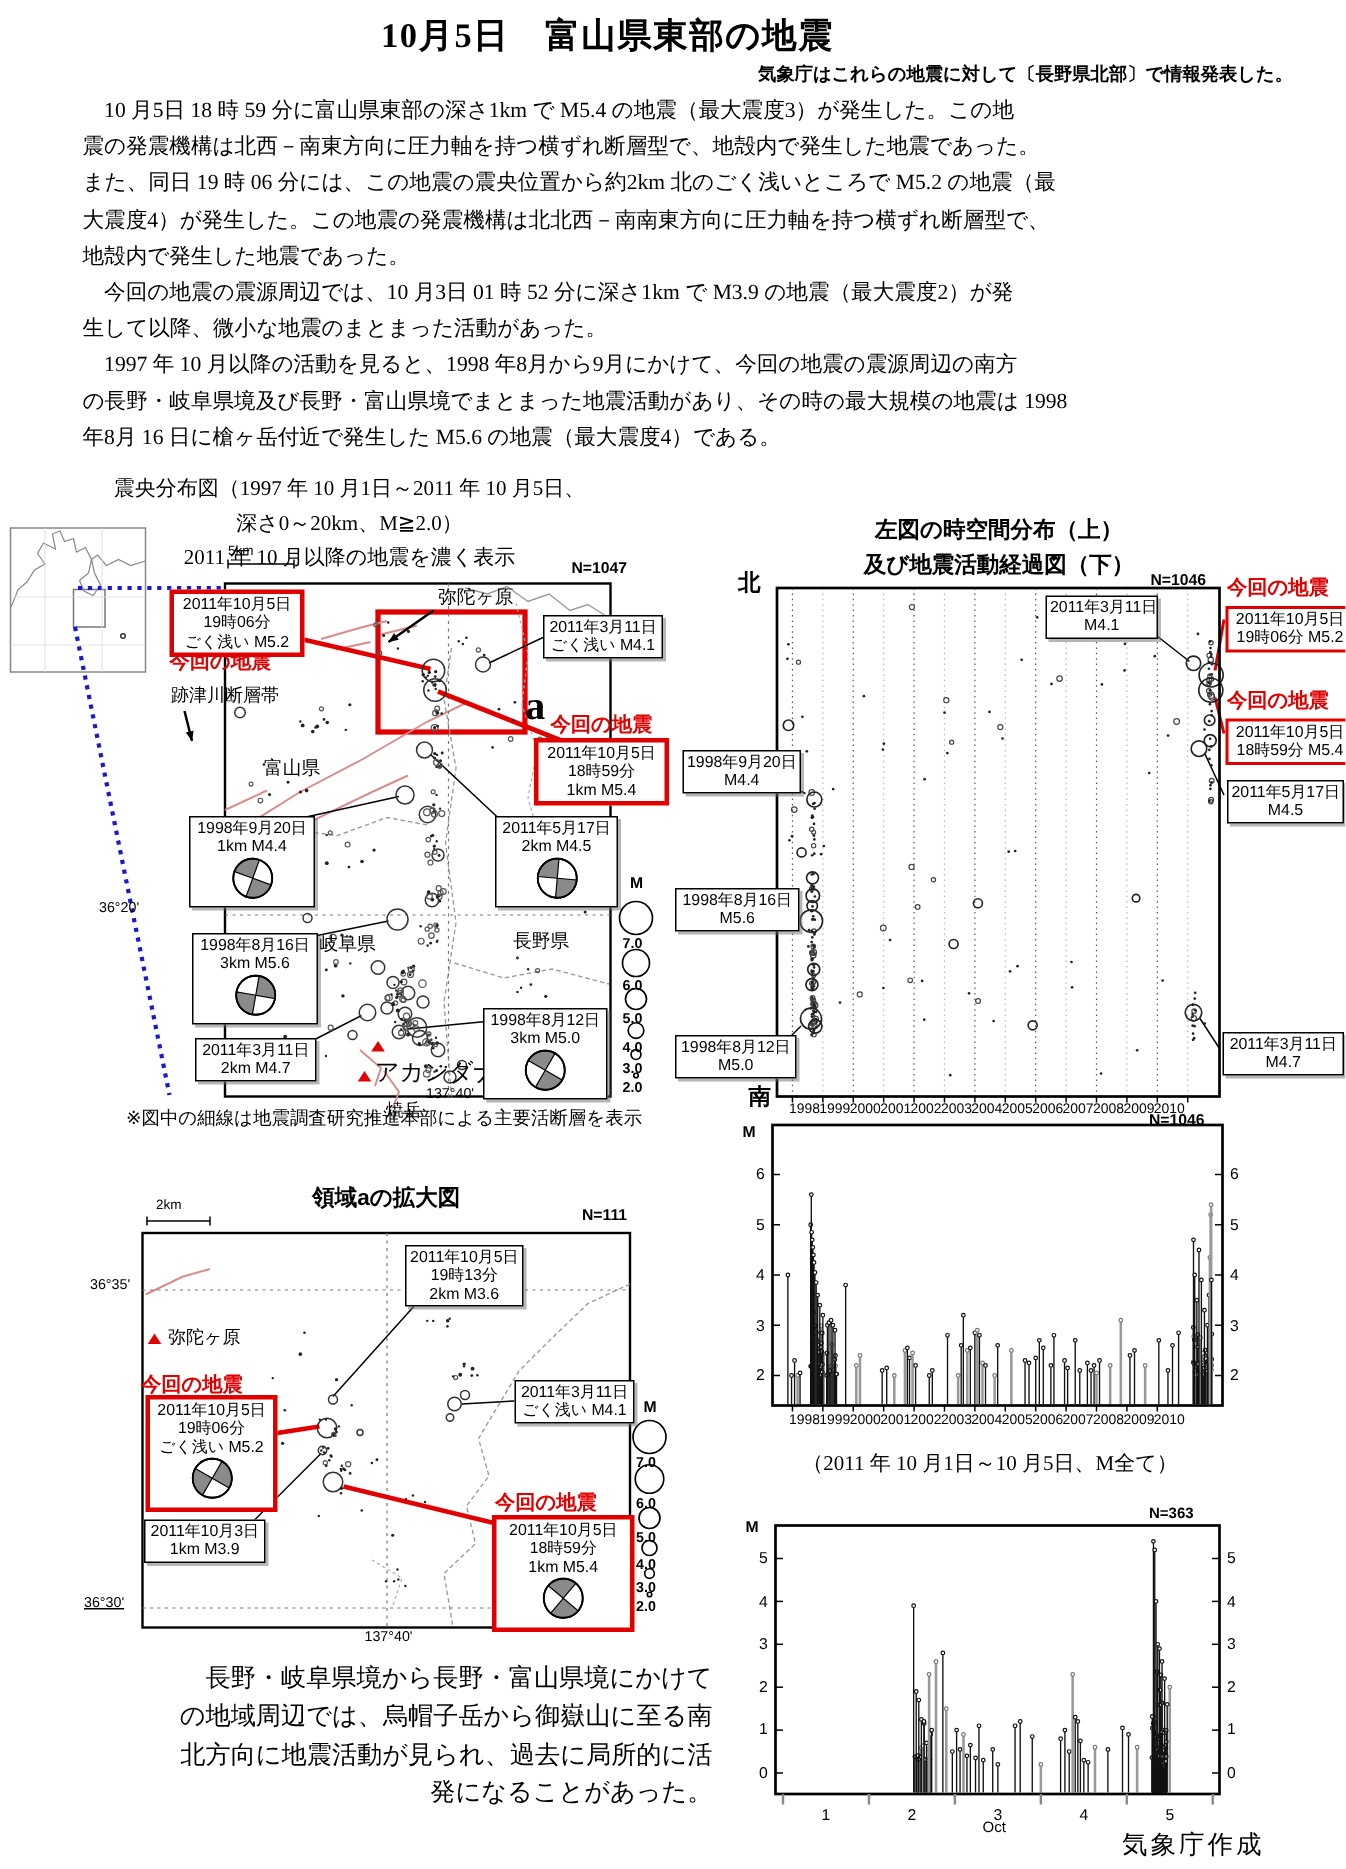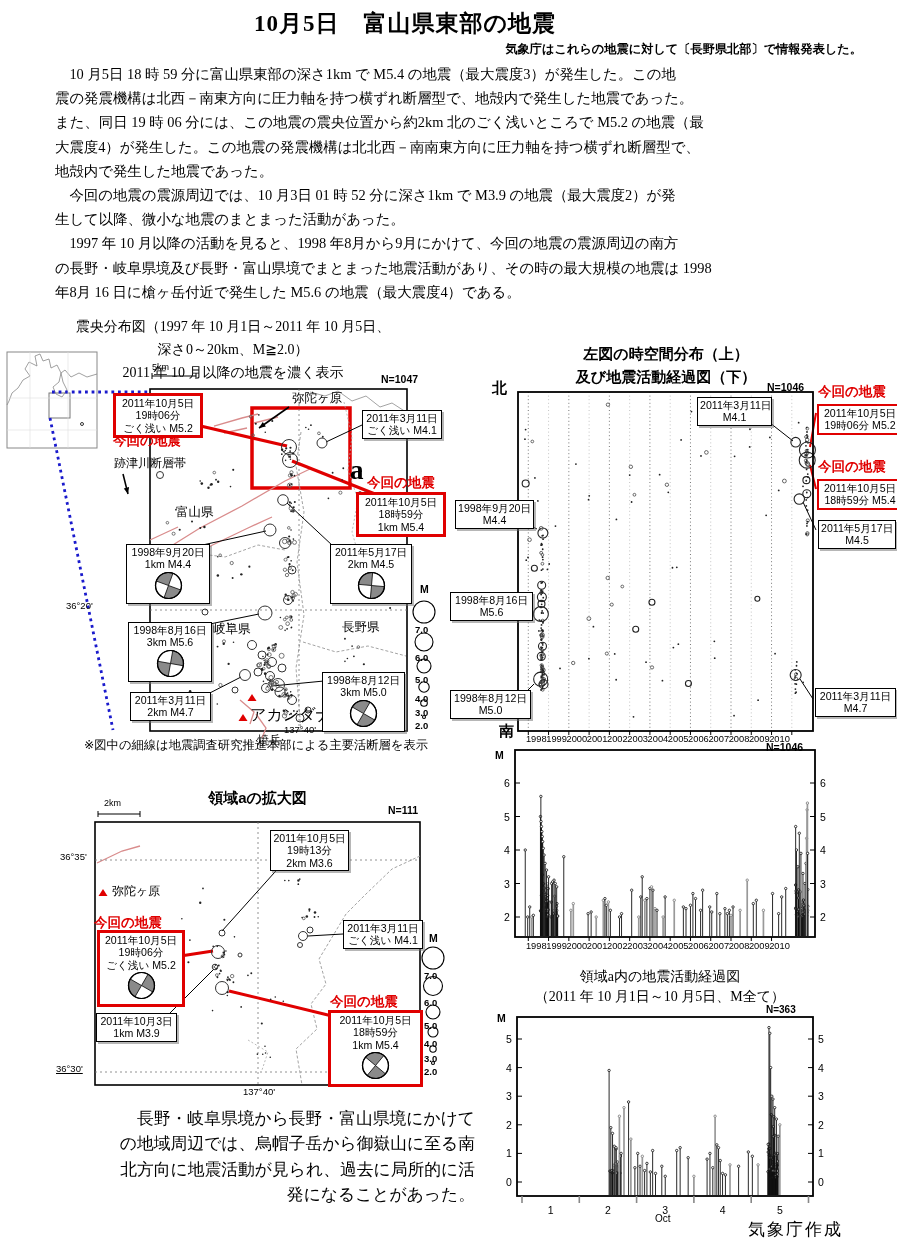--- a/index.html
+++ b/index.html
@@ -52,21 +52,20 @@
   </div>
 
   <div class="abs f2title">
     <div>左図の時空間分布（上）</div>
     <div>及び地震活動経過図（下）</div>
   </div>
 
   <div class="abs f4title">領域aの拡大図</div>
 
   <div class="abs f5title">
-    <div>領域a内の地震活動経過図</div>
     <div>（2011 年 10 月1日～10 月5日、M全て）</div>
   </div>
 
   <div class="abs footnote">※図中の細線は地震調査研究推進本部による主要活断層を表示</div>
   <div class="abs credit">気象庁作成</div>
   <div class="abs" id="bottom-text">　長野・岐阜県境から長野・富山県境にかけて
 の地域周辺では、烏帽子岳から御嶽山に至る南
 北方向に地震活動が見られ、過去に局所的に活
 発になることがあった。</div>
 

